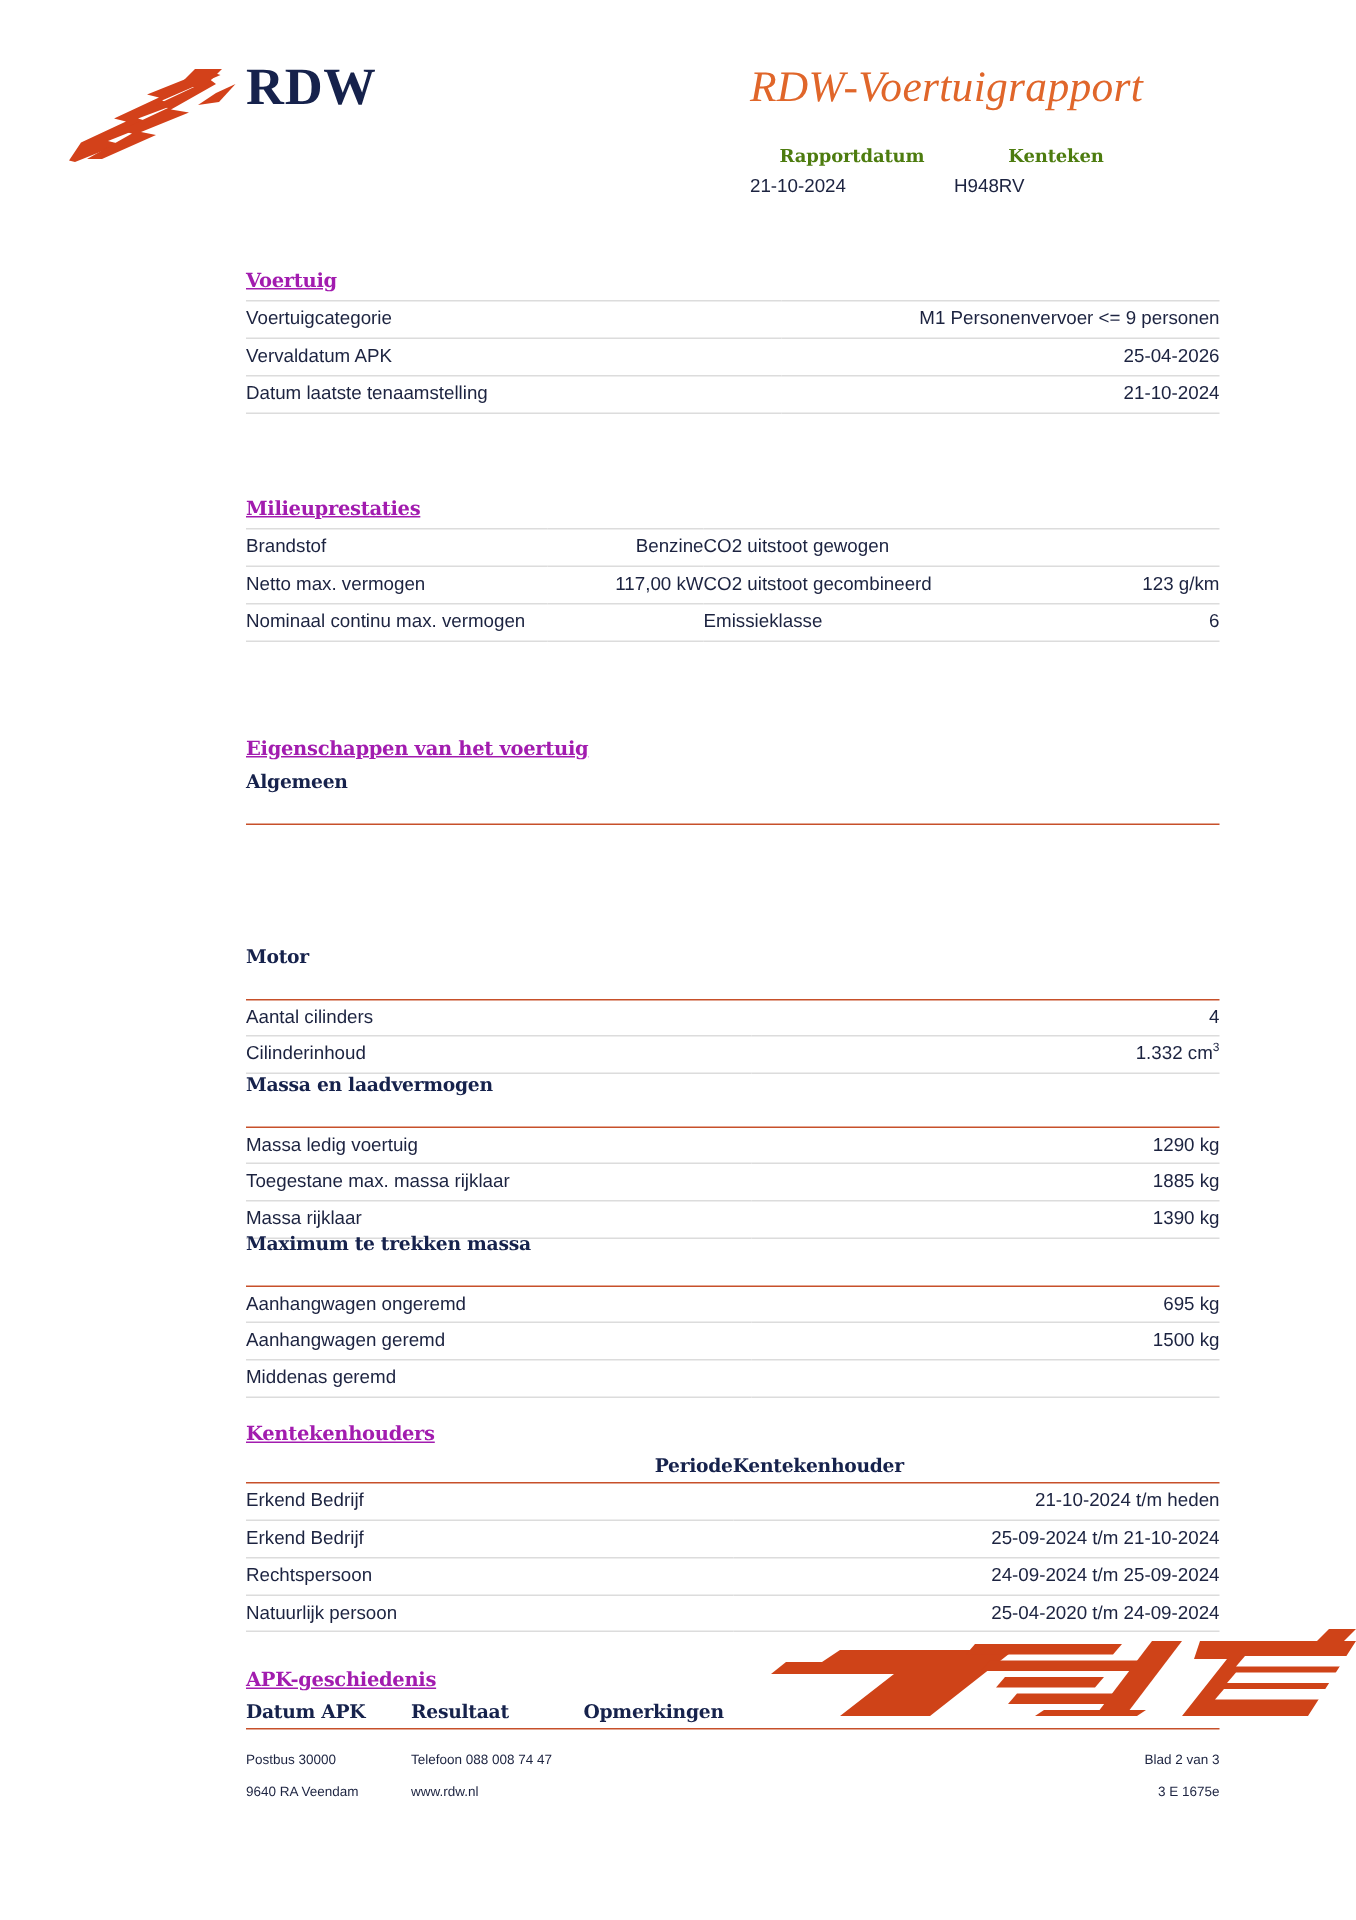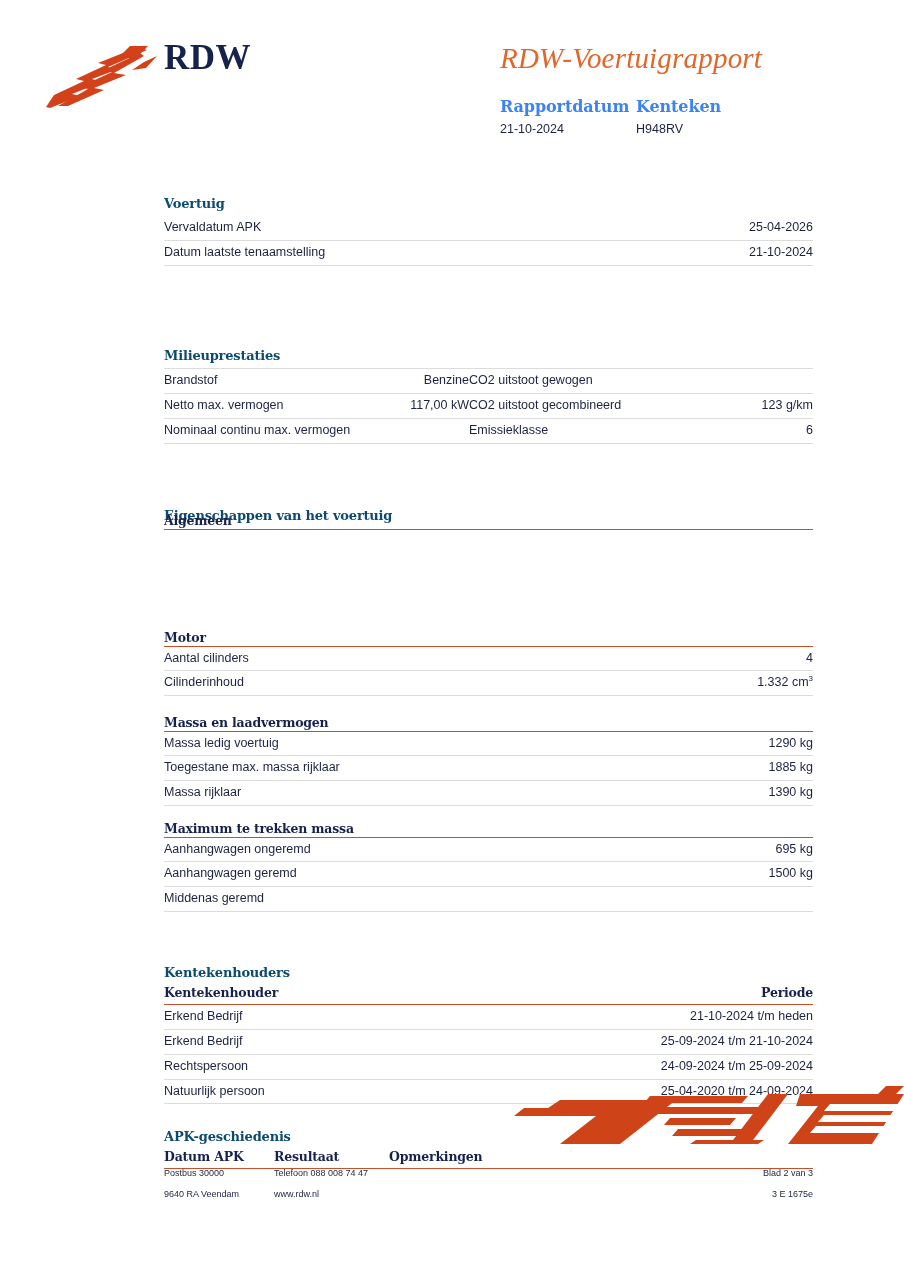--- a/index.html
+++ b/index.html
@@ -61,55 +61,57 @@
   .meta {
     position: absolute;
     left: 500px;
     top: 97px;
     width: 330px;
   }
   .meta-row { display: flex; }
   .meta-col { width: 136px; }
   .meta-label {
     font-family: "DejaVu Serif", serif;
-    font-size: 16px;
+    font-size: 12px;
     font-weight: 700;
-    color: #3b82f6;
+    color: #4d7c0f;
     letter-spacing: -0.1px;
+    text-align: center;
   }
   .meta-value {
     font-size: 12.5px;
     color: #1c2340;
     margin-top: 6px;
   }
 
   
   .content {
     position: absolute;
     left: 164px;
     width: 649px;
   }
 
   .sec-title {
     font-family: "DejaVu Serif", serif;
     font-size: 13px;
     font-weight: 700;
-    color: #0c4a6e;
+    color: #a21caf;
     letter-spacing: -0.2px;
-    margin: 16px 0 4px 0;
+    margin: 0 0 4px 0;
     line-height: 1.25;
+    text-decoration: underline;
   }
   .sub-title {
     font-family: "DejaVu Serif", serif;
     font-size: 12.5px;
     font-weight: 700;
     color: #16224c;
     letter-spacing: -0.2px;
     line-height: 1.25;
-    padding-bottom: 0;
+    padding-bottom: 20px;
     border-bottom: 1.3px solid #c7502a;
   }
   .thead {
     display: flex;
     font-family: "DejaVu Serif", serif;
     font-size: 12.5px;
     font-weight: 700;
     color: #16224c;
     letter-spacing: -0.2px;
     padding-bottom: 4px;
@@ -193,20 +195,24 @@
   </div>
 
   <div class="content" style="top:180px;">
     <div class="sec-title">Voertuig</div>
     <table class="rows">
       <colgroup>
           <col style="width:55%">
           <col style="width:45%">
         </colgroup>
       <tbody>
+        <tr class="topline">
+          <td class="lbl">Voertuigcategorie</td>
+          <td class="val">M1 Personenvervoer &lt;= 9 personen</td>
+        </tr>
         <tr>
           <td class="lbl">Vervaldatum APK</td>
           <td class="val">25-04-2026</td>
         </tr>
         <tr>
           <td class="lbl">Datum laatste tenaamstelling</td>
           <td class="val">21-10-2024</td>
         </tr>
       </tbody>
     </table>
@@ -316,22 +322,22 @@
           <td class="lbl">Middenas geremd</td>
           <td class="val"></td>
         </tr>
       </tbody>
     </table>
   </div>
 
   <div class="content" style="top:949px;">
     <div class="sec-title">Kentekenhouders</div>
     <div class="thead">
+      <div style="flex:1;text-align:right;">Periode</div>
       <div style="flex:1;text-align:left;">Kentekenhouder</div>
-      <div style="flex:1;text-align:right;">Periode</div>
     </div>
     <table class="rows">
       <colgroup>
           <col style="width:50%">
           <col style="width:50%">
         </colgroup>
       <tbody>
         <tr>
           <td class="lbl">Erkend Bedrijf</td>
           <td class="val">21-10-2024 t/m heden</td>

